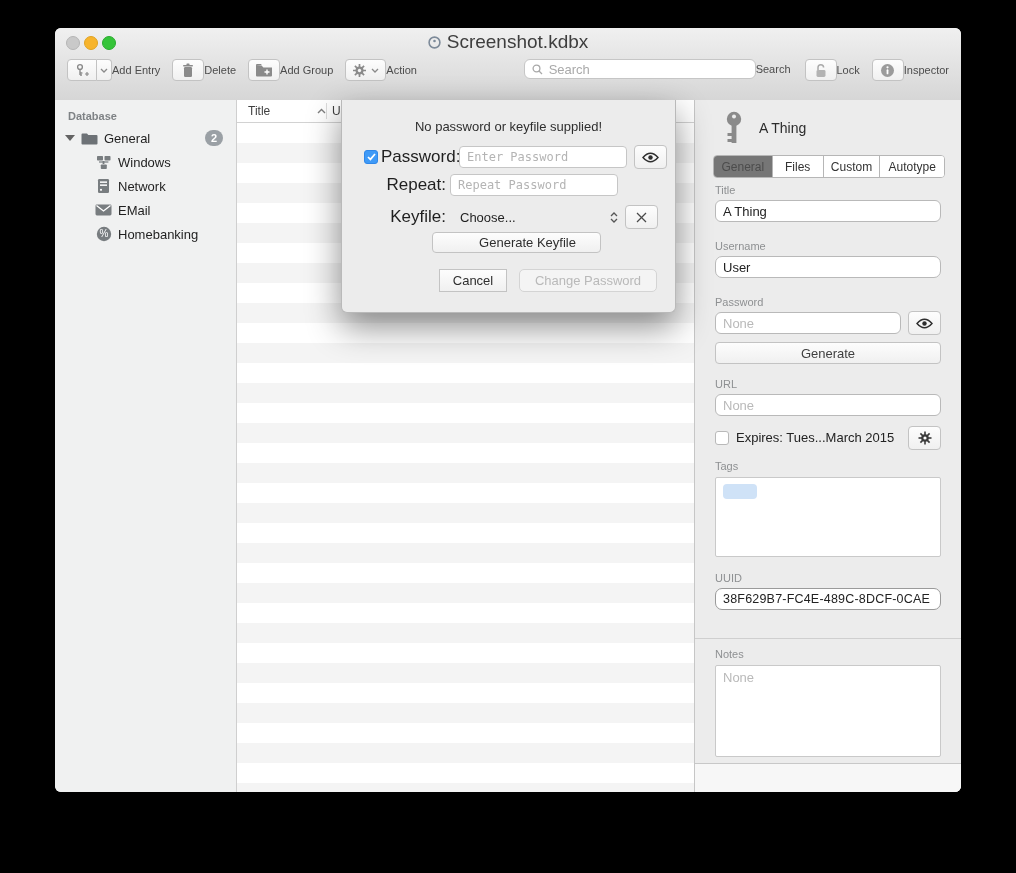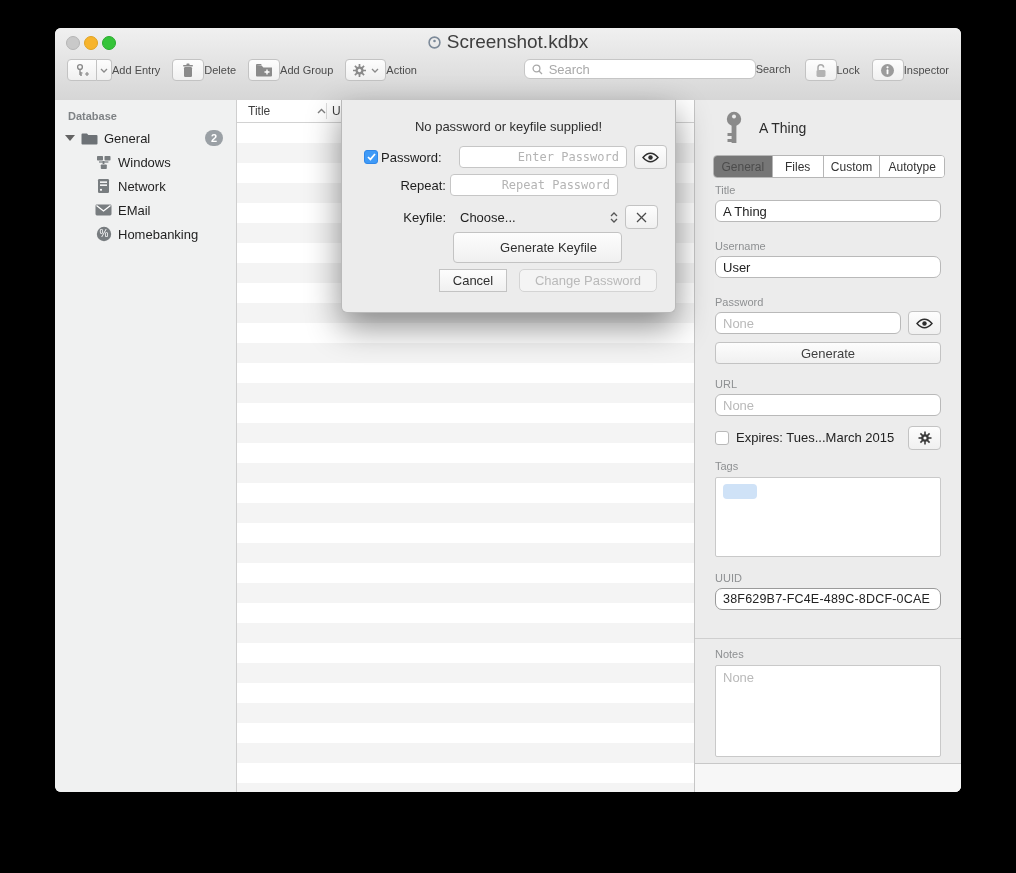--- a/index.html
+++ b/index.html
@@ -78,23 +78,23 @@
     border-radius:2px;box-sizing:border-box;font-size:13px;color:#222;padding:4px 7px;resize:none;outline:none;
     font-family:"Liberation Sans",sans-serif;}
   .notes-box::placeholder{color:#b9b9b9;}
   .insp-footer{position:absolute;left:0;top:663px;width:266px;height:29px;background:#f7f7f7;border-top:1px solid #c8c8c8;}
   
   .sheet{position:absolute;left:286px;top:72px;width:335px;height:213px;background:#ececec;
     border:1px solid #b9b9b9;border-top:none;border-radius:0 0 6px 6px;box-shadow:0 14px 34px rgba(0,0,0,.45);
     z-index:10;box-sizing:border-box;}
   .sheet-msg{position:absolute;top:19px;width:100%;text-align:center;font-size:13px;color:#2e2e2e;}
   .s-row{position:absolute;left:0;width:100%;height:24px;display:flex;align-items:center;}
-  .s-label{width:104px;text-align:right;font-size:13px;color:#1f1f1f;flex:none;}
+  .s-label{width:104px;text-align:right;font-size:17px;color:#1f1f1f;flex:none;}
   .s-input{margin-left:4px;width:168px;height:22px;background:#fff;border:1px solid #c6c6c6;border-radius:4px;
-    box-sizing:border-box;padding:0 7px;font-family:"DejaVu Sans Mono",monospace;font-size:12px;color:#222;outline:none;text-align:right;}
+    box-sizing:border-box;padding:0 7px;font-family:"DejaVu Sans Mono",monospace;font-size:12px;color:#222;outline:none;}
   .s-input::placeholder{color:#b4b4b4;}
   .s-sq{margin-left:7px;width:33px;height:24px;}
   .stepper{display:flex;flex-direction:column;justify-content:center;align-items:center;gap:1px;margin-left:auto;}
   .btn{font-size:13px;color:#2e2e2e;}
   .btn.disabled{color:#b9b9b9;background:#f4f4f4;border-color:#d4d4d4;}
   svg{display:block;}
 </style>
 </head>
 <body>
 
@@ -443,19 +443,19 @@
           <svg width="11" height="11" viewBox="0 0 11 11">
               <g stroke="#4a4a4a" stroke-width="1.2">
                 <line x1="1" y1="1" x2="10" y2="10"></line>
                 <line x1="10" y1="1" x2="1" y2="10"></line>
               </g>
             </svg>
         </span>
       </button>
     </div>
 
-    <button class="bezel btn" style="position:absolute;left:111px;top:132px;width:169px;height:31px;padding-left:28px;">Generate Keyfile</button>
+    <button class="bezel btn" style="position:absolute;left:90px;top:132px;width:169px;height:21px;padding-left:28px;">Generate Keyfile</button>
 
     <button class="bezel btn" style="position:absolute;left:97px;top:169px;width:68px;height:23px;border-radius:0;">Cancel</button>
     <button class="bezel btn disabled" style="position:absolute;left:177px;top:169px;width:138px;height:23px;border-radius:5px;">Change Password</button>
   </div>
 
 </div>
 
 </body></html>

